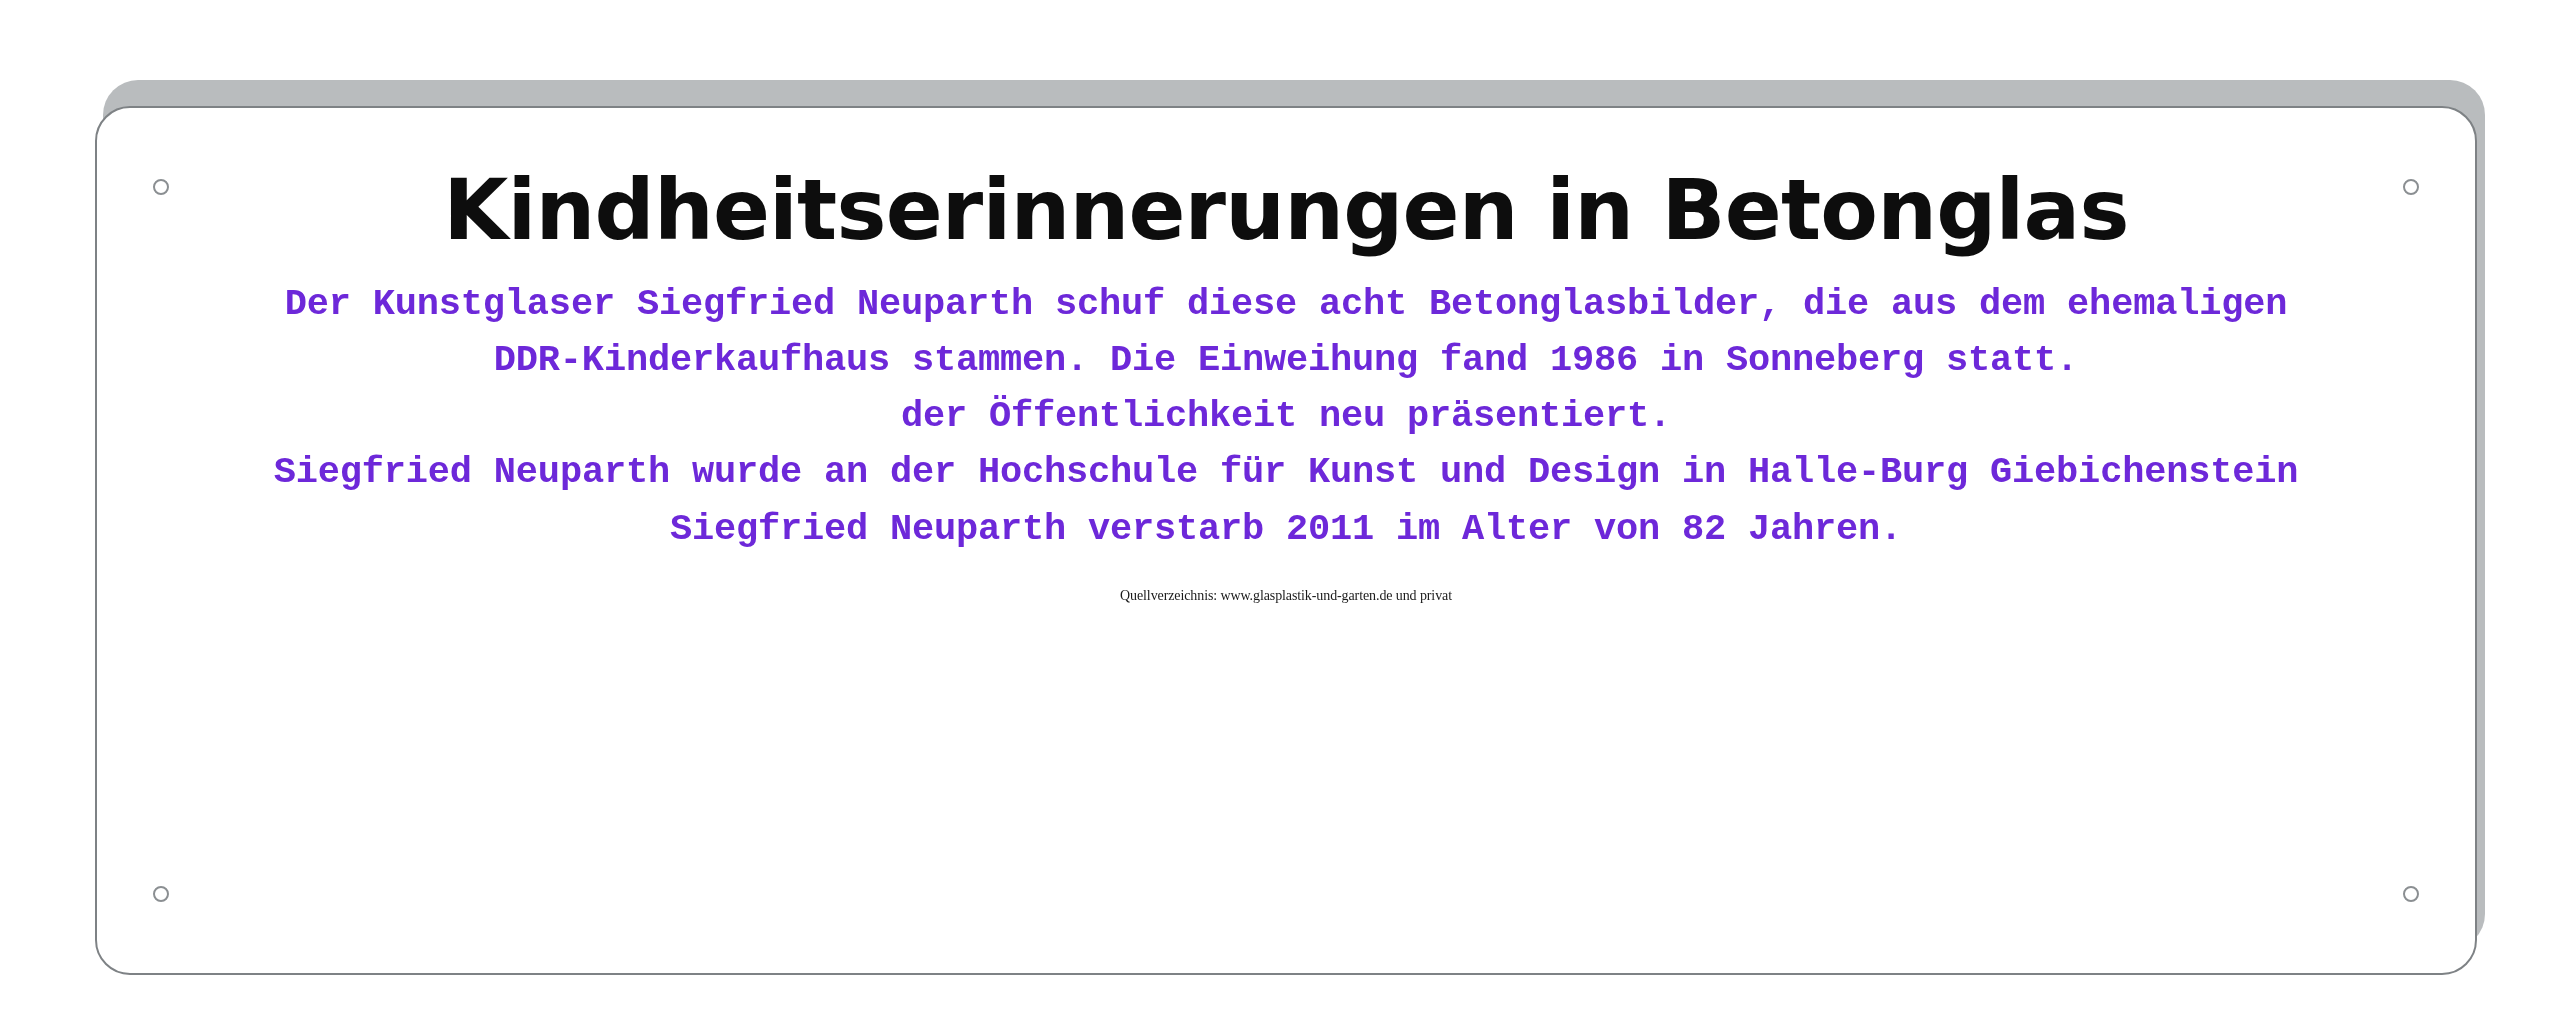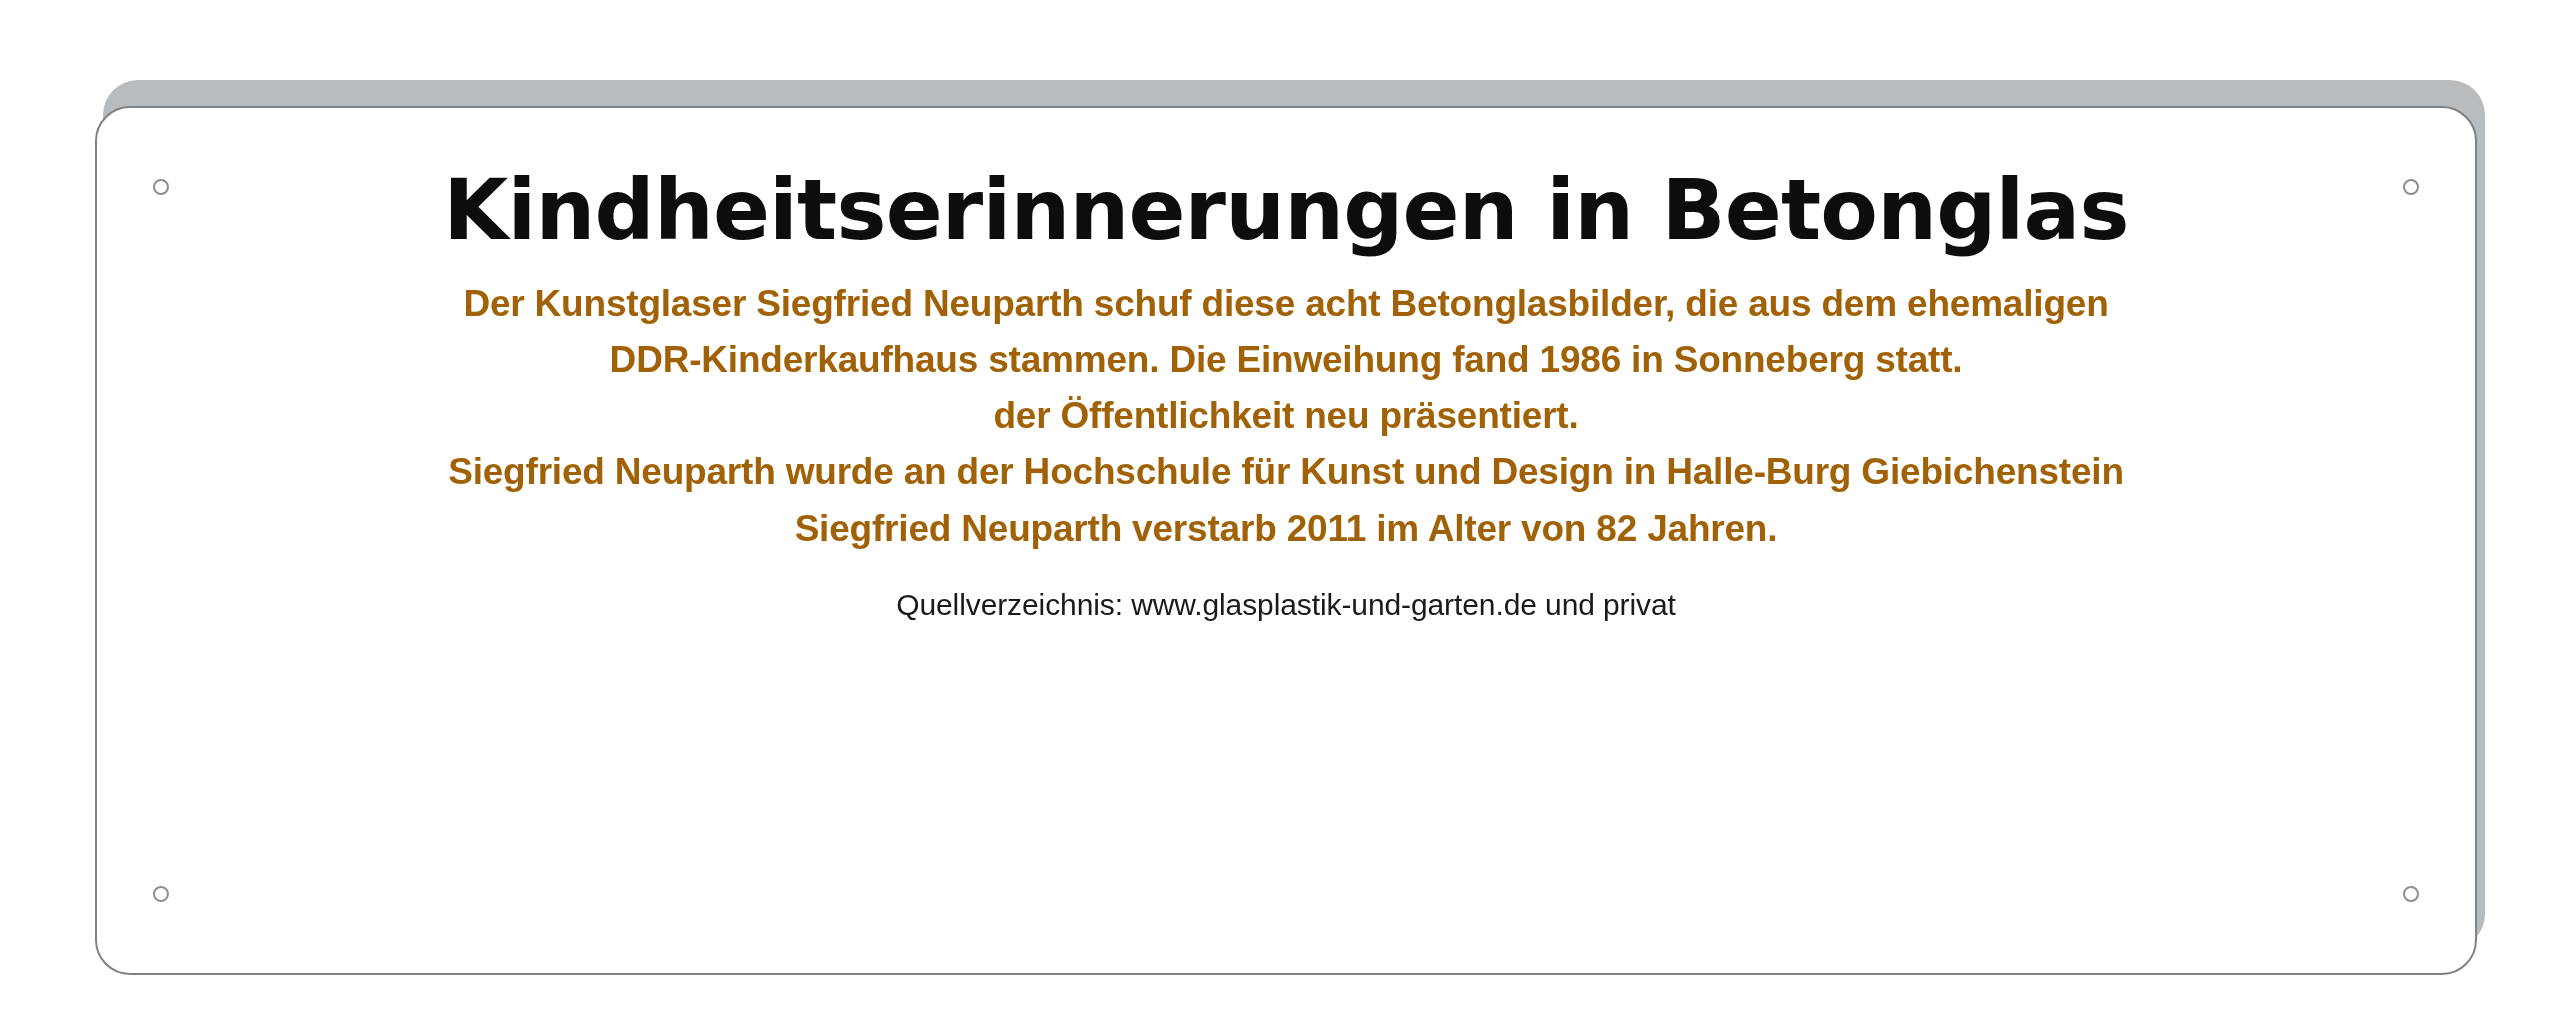--- a/index.html
+++ b/index.html
@@ -76,37 +76,37 @@
     font-family: "DejaVu Sans", sans-serif;
     font-weight: 700;
     font-size: 84px;
     line-height: 1.06;
     letter-spacing: -0.8px;
     color: #0d0d0d;
     margin: 17.7px 0 21px 0;
   }
 
   .body-block {
-    font-family: Liberation Sans, sans-serif;
+    font-family: Liberation Mono, monospace;
     font-weight: 700;
     font-size: 37px;
     line-height: 1.52;
-    color: #a16207;
+    color: #6d28d9;
     letter-spacing: -0.2px;
   }
   .body-line {
     display: block;
     white-space: nowrap;
   }
 
   .source {
     margin-top: 31px;
-    font-family: Liberation Sans, sans-serif;
+    font-family: Liberation Serif, serif;
     font-weight: 400;
-    font-size: 30px;
+    font-size: 14px;
     color: #1a1a1a;
     letter-spacing: -0.1px;
   }
 </style>
 </head>
 <body>
 
 <div class="scene">
 
   <div class="plaque-shadow"></div>

